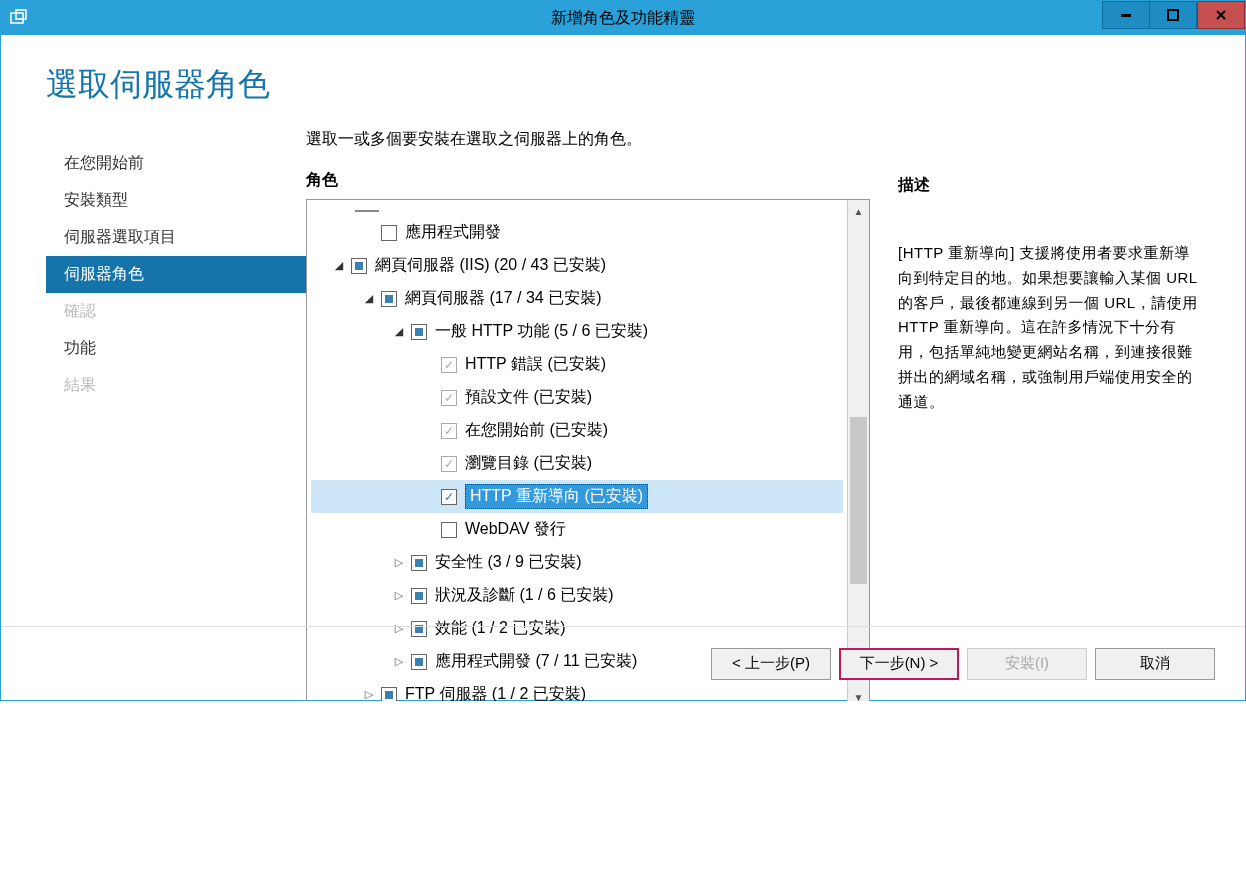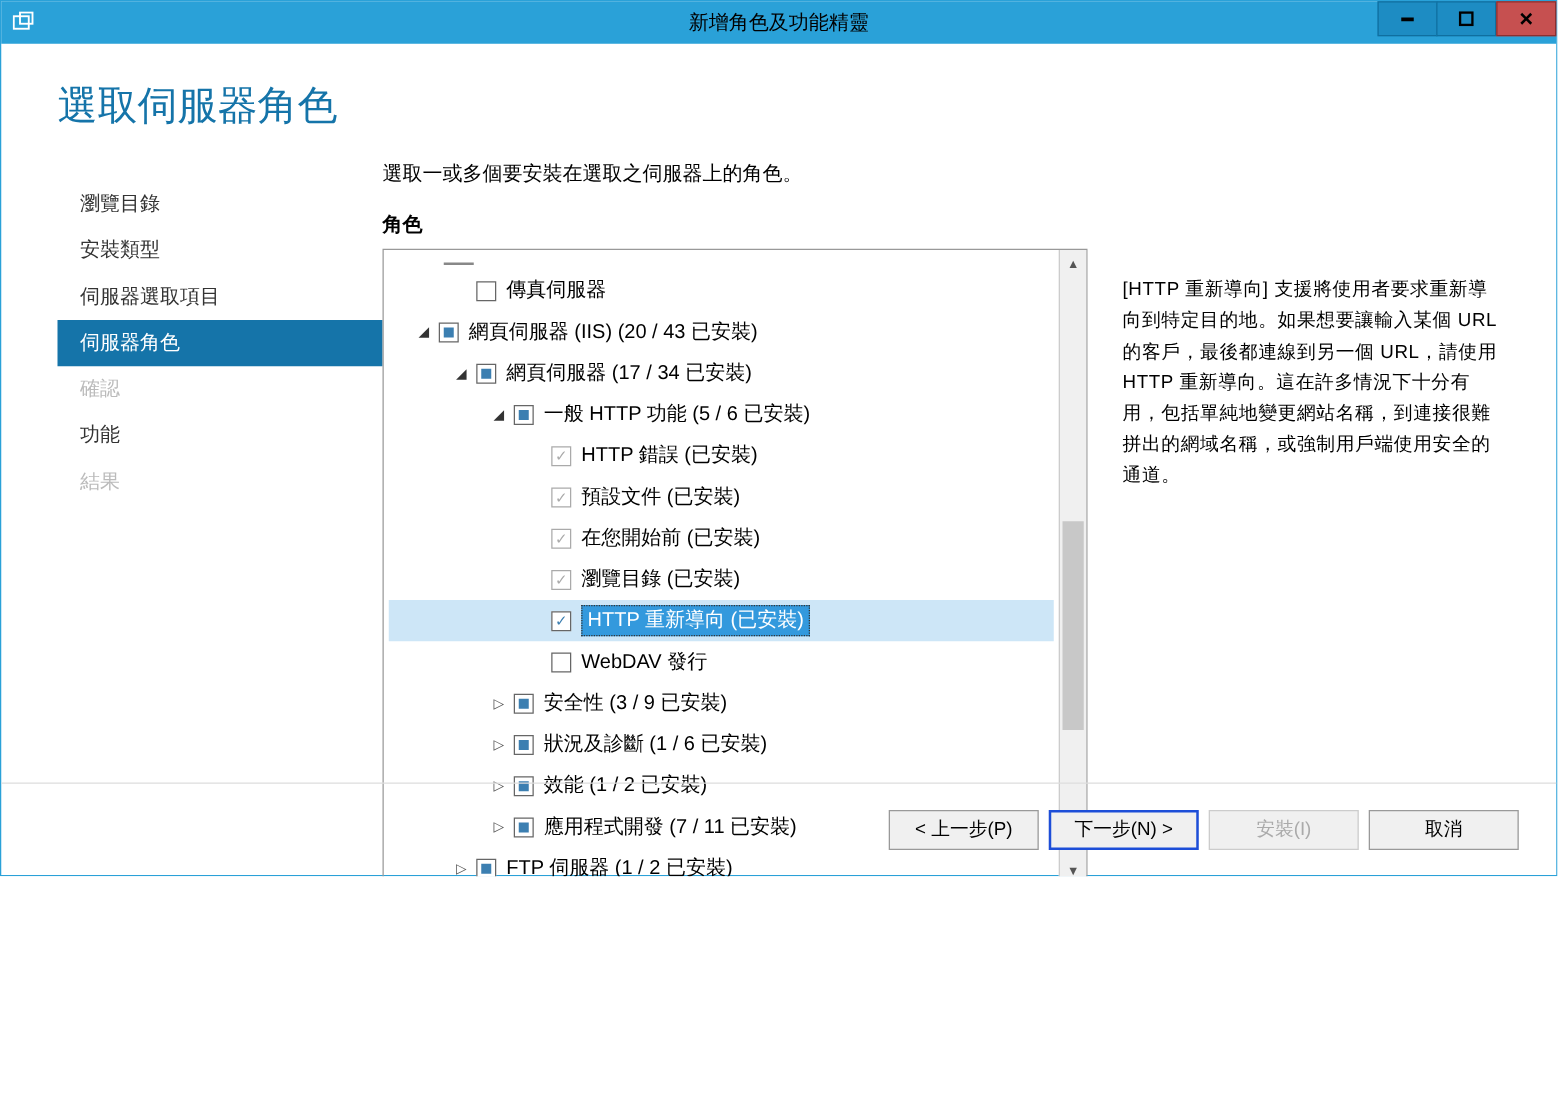--- a/index.html
+++ b/index.html
@@ -210,21 +210,21 @@
     min-width: 120px;
     height: 32px;
     border: 1px solid #999;
     background: #f0f0f0;
     font-size: 15px;
     padding: 0 14px;
     cursor: pointer;
     font-family: inherit;
   }
   .btn.default {
-    border: 2px solid #1d4ed8;
+    border: 2px solid #be185d;
   }
   .btn.disabled {
     color: #aaa;
     border-color: #ccc;
   }
 </style>
 </head>
 <body>
 
 <div class="window">
@@ -256,41 +256,41 @@
     </div>
   </div>
 
   <div class="content-top">
     <h1 class="page-title">選取伺服器角色</h1>
   </div>
 
   <div class="main-area">
     <div class="sidebar">
       <div id="sidebar-container">
-          <div class="side-item">瀏覽目錄</div>
+          <div class="side-item">在您開始前</div>
           <div class="side-item">安裝類型</div>
           <div class="side-item">伺服器選取項目</div>
           <div class="side-item selected">伺服器角色</div>
           <div class="side-item disabled">確認</div>
           <div class="side-item">功能</div>
           <div class="side-item disabled">結果</div>
         </div>
     </div>
 
     <div class="center">
       <div class="instruction">選取一或多個要安裝在選取之伺服器上的角色。</div>
       <div class="section-label">角色</div>
       <div class="tree-container">
         <div class="tree-scroll" id="tree-scroll">
             <div style="border-top: 2px solid rgb(136, 136, 136); width: 24px; margin: 2px 0px 4px 44px;"></div>
             <div class="tree-row">
               <span class="indent" style="width: 50px;"></span>
               <span class="expander"></span>
               <span class="checkbox"></span>
-              <span class="tree-label">傳真伺服器</span>
+              <span class="tree-label">應用程式開發</span>
             </div>
             <div class="tree-row">
               <span class="indent" style="width: 20px;"></span>
               <span class="expander" style="color: rgb(51, 51, 51);">◢</span>
               <span class="checkbox partial"></span>
               <span class="tree-label">網頁伺服器 (IIS) (20 / 43 已安裝)</span>
             </div>
             <div class="tree-row">
               <span class="indent" style="width: 50px;"></span>
               <span class="expander" style="color: rgb(51, 51, 51);">◢</span>
@@ -374,20 +374,21 @@
           <div class="scroll-arrow">▲</div>
           <div class="scroll-track">
             <div class="scroll-thumb"></div>
           </div>
           <div class="scroll-arrow">▼</div>
         </div>
       </div>
     </div>
 
     <div class="right-panel">
+      <div class="desc-title">描述</div>
       <div class="desc-text">[HTTP 重新導向] 支援將使用者要求重新導向到特定目的地。如果想要讓輸入某個 URL 的客戶，最後都連線到另一個 URL，請使用 HTTP 重新導向。這在許多情況下十分有用，包括單純地變更網站名稱，到連接很難拼出的網域名稱，或強制用戶端使用安全的通道。</div>
     </div>
   </div>
 
   <div class="footer">
     <button class="btn">&lt; 上一步(P)</button>
     <button class="btn default">下一步(N) &gt;</button>
     <button class="btn disabled">安裝(I)</button>
     <button class="btn">取消</button>
   </div>

